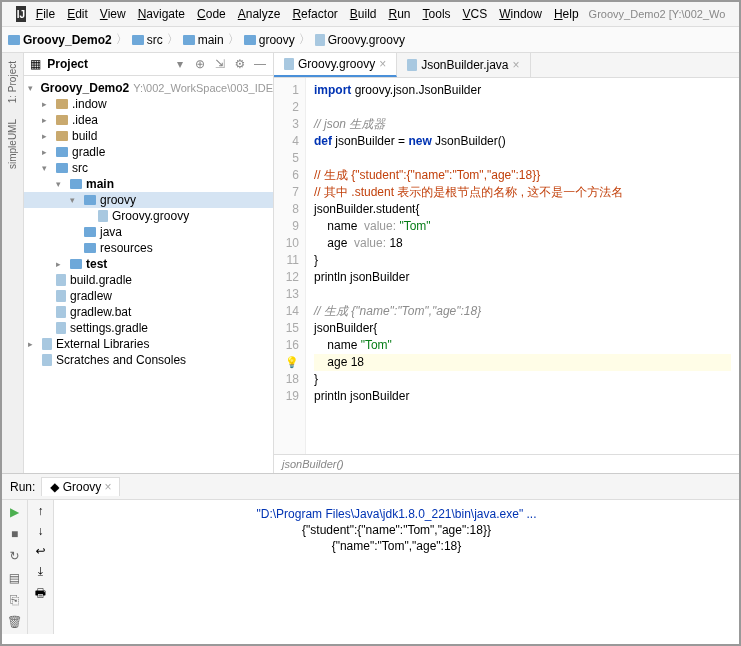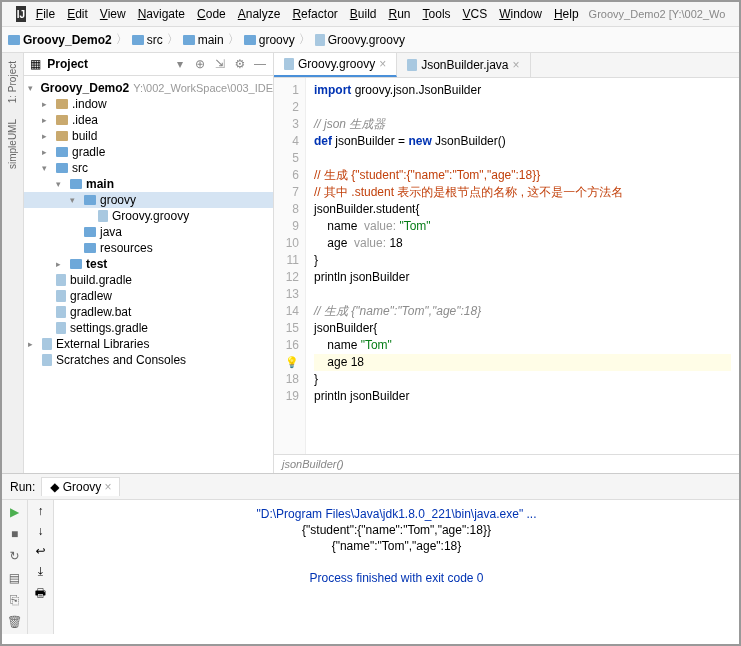--- a/index.html
+++ b/index.html
@@ -265,15 +265,15 @@
       <span class="tbtn">⎘</span>
       <span class="tbtn">🗑</span>
     </div>
     <div class="run-toolbar2">
       <span class="tbtn">↑</span>
       <span class="tbtn">↓</span>
       <span class="tbtn">↩</span>
       <span class="tbtn">⤓</span>
       <span class="tbtn">🖶</span>
     </div>
-    <div class="console" id="console"><div class="path">"D:\Program Files\Java\jdk1.8.0_221\bin\java.exe" ...</div><div class="">{"student":{"name":"Tom","age":18}}</div><div class="">{"name":"Tom","age":18}</div><div class="">&nbsp;</div><div class="ok">Process finished with exit code 0</div></div>
+    <div class="console" id="console"><div class="path">"D:\Program Files\Java\jdk1.8.0_221\bin\java.exe" ...</div><div class="">{"student":{"name":"Tom","age":18}}</div><div class="">{"name":"Tom","age":18}</div><div class="">&nbsp;</div></div>
   </div>
 </div>
 
 </body></html>

